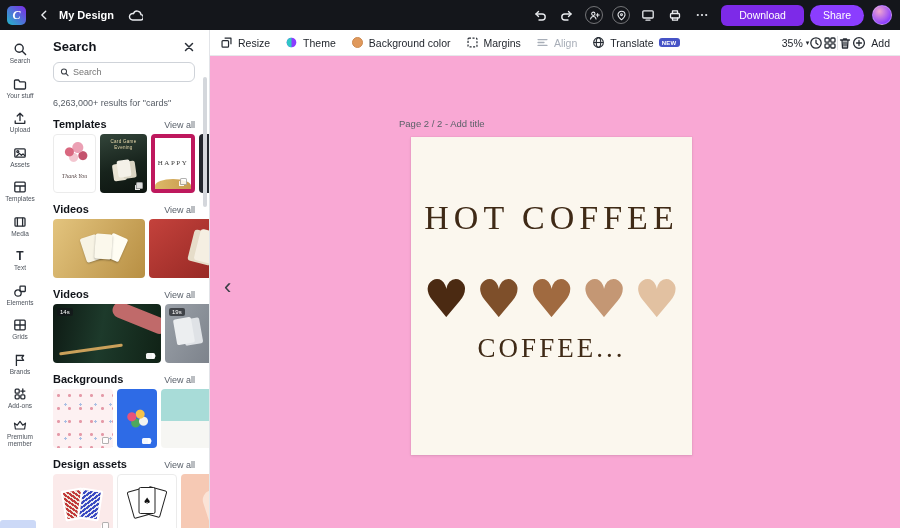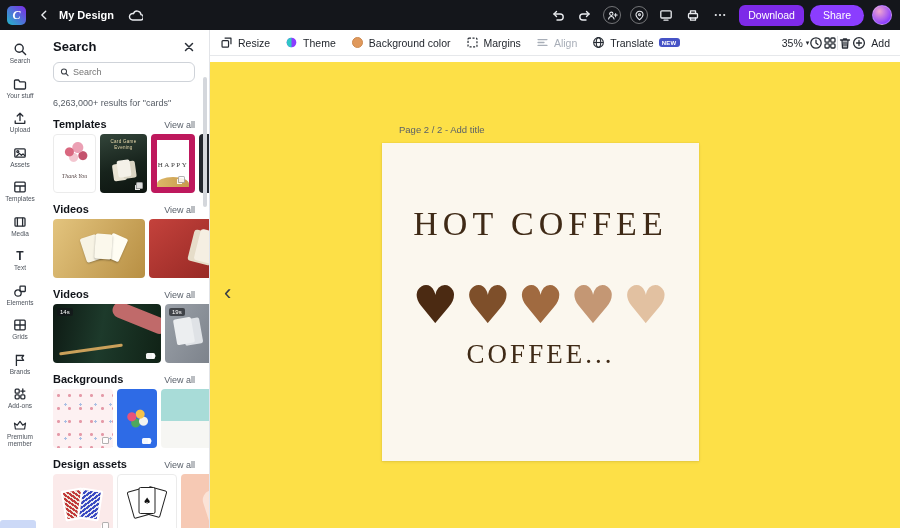--- a/index.html
+++ b/index.html
@@ -12,21 +12,21 @@
   .logo { margin-left:7px; width:19px; height:19px; border-radius:5px;
           background:linear-gradient(45deg,#22b8c8,#7d2ae8);
           display:flex; align-items:center; justify-content:center;
           color:#fff; font-size:12px; font-weight:bold; font-family:"Liberation Serif",serif; font-style:italic; }
   .hbtn { width:18px; height:18px; display:flex; align-items:center; justify-content:center;
           background:none; border:none; color:#e9ebef; cursor:pointer; flex-shrink:0; }
   .hbtn.circ { border:1px solid rgba(255,255,255,.4); border-radius:50%; }
   .doc-title { margin-left:6px; font-size:11px; color:#fff;font-weight:bold; }
   .top-spacer { flex:1; }
   .right-icons { display:flex; align-items:center; gap:9px; margin-right:10px; }
-  .btn-download { height:21px; padding:0 9px; border:none; border-radius:6px; background:#7d2ae8;
+  .btn-download { height:21px; padding:0 18px; border:none; border-radius:6px; background:#7d2ae8;
                   color:#fff; font-size:10.5px; cursor:pointer; }
   .btn-share { height:21px; padding:0 13px; margin-left:6px; border:none; border-radius:11px; background:#8b3dff;
                color:#fff; font-size:10.5px; cursor:pointer; }
   .avatar { width:20px; height:20px; margin:0 8px 0 8px; border-radius:50%;
             background:radial-gradient(circle at 35% 30%,#f0a6d0,#8b3dff 75%); border:1px solid rgba(255,255,255,.25); cursor:pointer; }
 
   
   .rail { position:absolute; top:30px; left:0; bottom:0; width:40px; background:#fff; z-index:5;
           display:flex; flex-direction:column; padding-top:6px; }
   .rail-item { height:34.5px; display:flex; flex-direction:column; align-items:center; justify-content:center;
@@ -60,21 +60,21 @@
                  radial-gradient(circle at 78% 62%, #c4526d 0 4px, transparent 5px),
                  radial-gradient(circle at 45% 70%, #f3c6d0 0 4px, transparent 5px); }
   .floral-text { position:absolute; bottom:13px; width:100%; text-align:center;
       font-family:"Liberation Serif",serif; font-style:italic; font-size:6px; color:#5a4a4a; }
   .t-poster { width:47px; background:linear-gradient(165deg,#33453a 0%,#17231c 55%,#0d1410 100%); }
   .poster-text { position:absolute; top:5px; width:100%; text-align:center; font-size:4.5px;
       color:#e7d9ac; letter-spacing:.3px; line-height:1.3; padding:0 3px; }
   .t-poster::before { content:""; position:absolute; left:50%; top:26px; transform:translateX(-50%) rotate(-8deg);
       width:13px; height:17px; background:#f4f1e8; border-radius:2px;
       box-shadow:5px 2px 0 #d8d3c2, -5px 3px 0 #e8e3d3; }
-  .t-happy { width:44px; background:#fff; border:6px solid #be185d; }
+  .t-happy { width:44px; background:#fff; border:4px solid #be185d; }
   .happy-text { position:absolute; top:21px; width:100%; text-align:center;
       font-family:"Liberation Serif",serif; font-size:7px; letter-spacing:1.5px; color:#3c3c3c; }
   .t-happy::after { content:""; position:absolute; bottom:0; left:0; right:0; height:10px;
       background:linear-gradient(90deg,#ddb868,#c89b4d); border-radius:50% 50% 0 0 / 70% 70% 0 0; }
   .t-dark { width:40px; background:#23272e; }
 
   
   .p-cards { width:92px; background:linear-gradient(120deg,#e3c47e,#b88f43); }
   .p-cards::before { content:""; position:absolute; left:30px; top:17px; width:17px; height:25px;
       background:#f7f3e4; border-radius:2px; transform:rotate(-18deg); box-shadow:0 1px 2px rgba(0,0,0,.3); }
@@ -154,25 +154,25 @@
   .tool.disabled { color:#a8aeb8; }
   .new-badge { background:#4653c6; color:#fff; font-size:6px; font-weight:bold; padding:1.5px 3px;
                border-radius:3px; letter-spacing:.3px; }
   .tb-right { margin-left:auto; display:flex; align-items:center; gap:0; }
   .zoom-ctl { display:flex; align-items:center; gap:3px; cursor:pointer; background:none; border:none;
               font-size:10.5px; color:#23272e; }
   .zoom-arrow { font-size:7px; }
   .vdiv { width:1px; height:14px; background:#e2e4e8; }
   .iconbtn { background:none; border:none; color:#2a2f37; display:flex; align-items:center; cursor:pointer; }
 
-  .canvas { position:absolute; top:26px; left:0; right:0; bottom:0; background:#fde047;margin-top:6px; }
+  .canvas { position:absolute; top:26px; left:0; right:0; bottom:0; background:#f9a8d4; }
   .page-label { position:absolute; left:189px; top:62px; font-size:9.5px; color:#5b6168; cursor:pointer; }
   .prev-page { position:absolute; left:14px; top:220px; font-size:22px; color:#3a3f46;
                background:none; border:none; cursor:pointer; line-height:1; }
-  .design-card { position:absolute; left:172px; top:81px; width:317px; height:318px;
+  .design-card { position:absolute; left:201px; top:81px; width:281px; height:318px;
                  background:#fbf7ee; box-shadow:0 1px 3px rgba(0,0,0,.10), 0 0 0 1px rgba(0,0,0,.02); cursor:pointer; }
   .card-title { position:absolute; top:62px; width:100%; text-align:center;
                 font-family:"Liberation Serif",serif; font-size:34px; letter-spacing:5px;
                 color:#3f2a16; font-weight:normal; cursor:pointer; }
   .hearts-row { position:absolute; top:136px; width:100%; display:flex; justify-content:center;
                 gap:6px; line-height:1; }
   .heart { font-family:"DejaVu Sans",sans-serif; font-size:52px; line-height:52px; cursor:pointer; }
   .card-loading { position:absolute; top:196px; width:100%; text-align:center;
                   font-family:"Liberation Serif",serif; font-size:27px; letter-spacing:3px;
                   color:#3f2a16; cursor:pointer; }

